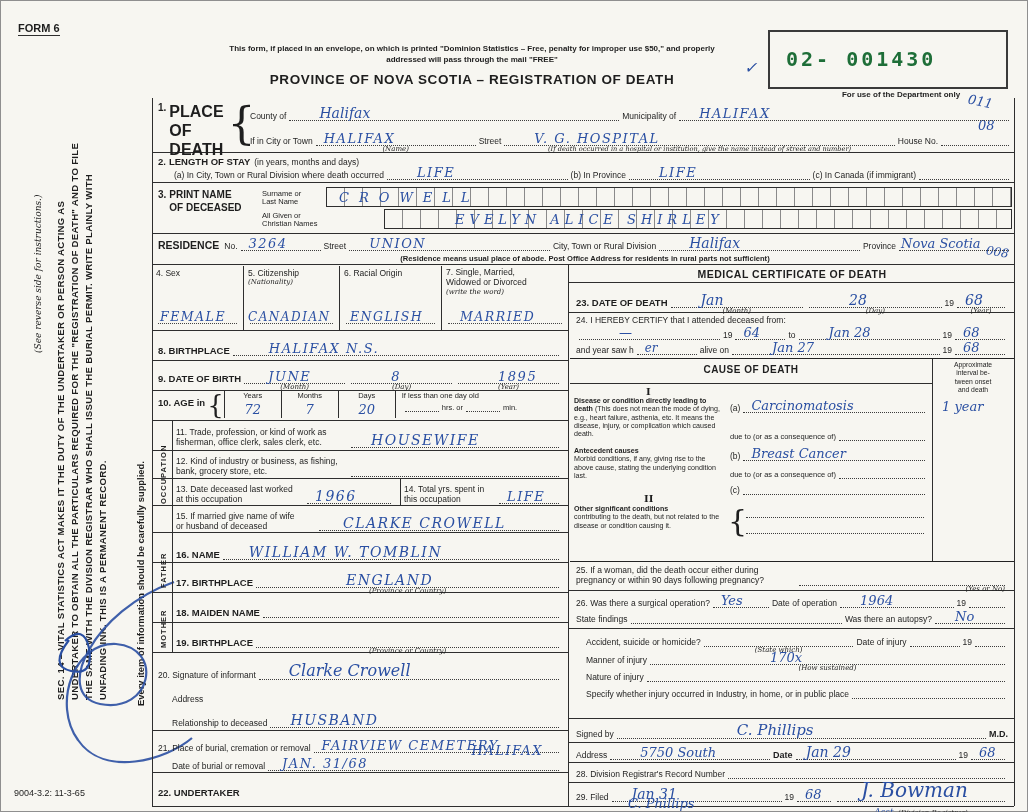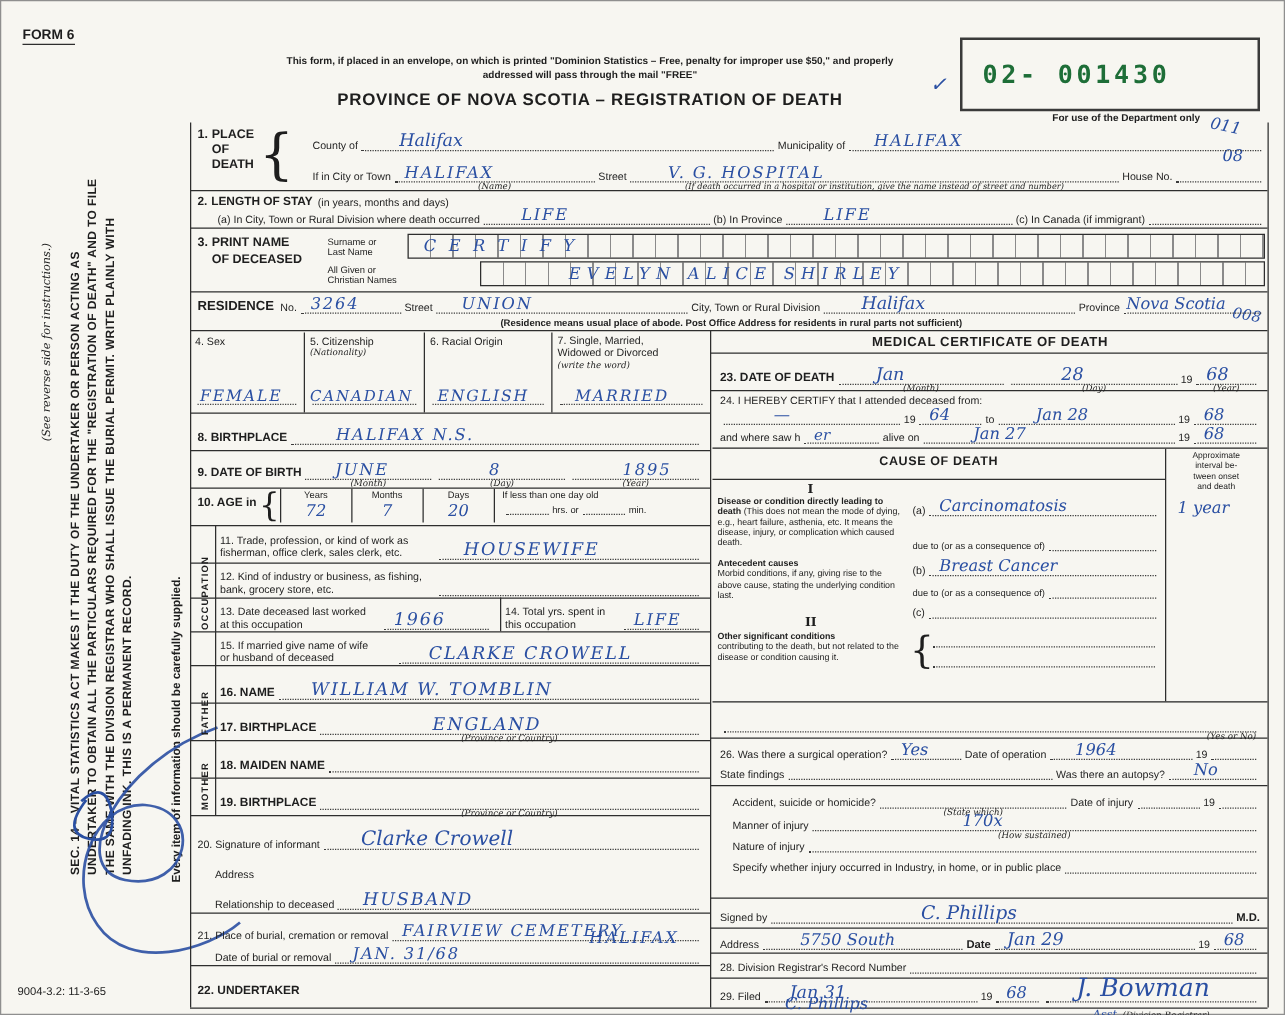--- a/index.html
+++ b/index.html
@@ -79,21 +79,21 @@
   <div class="hline" style="left:568px;top:590px;width:446px"></div>
   <div class="hline" style="left:568px;top:628px;width:446px"></div>
   <div class="hline" style="left:568px;top:718px;width:446px"></div>
   <div class="hline" style="left:568px;top:742px;width:446px"></div>
   <div class="hline" style="left:568px;top:762px;width:446px"></div>
   <div class="hline" style="left:568px;top:782px;width:446px"></div>
 
   <div class="sec" style="left:158px;top:100px;width:854px;height:50px">
     <div class="abs" style="left:0;top:2px;display:flex;align-items:flex-start">
       <span class="b" style="font-size:10px">1.</span>
-      <span class="b pre" style="font-size:10px;margin-left:3px;line-height:1.2">PLACE
+      <span class="b pre" style="font-size:16px;margin-left:3px;line-height:1.2">PLACE
 OF
 DEATH</span>
       <span class="brace" style="font-size:44px;line-height:44px;margin-left:4px">{</span>
     </div>
     <div class="abs" style="left:92px;top:0;right:0">
       <div class="row" style="height:21px">
         <span class="lab">County of</span>
         <span class="fl">
             <i class="v hw" style="font-size:14px;left:30px">Halifax</i>
           </span>
@@ -143,21 +143,21 @@
     <div style="width:104px;display:flex;align-items:flex-start;padding-top:4px">
       <span class="b" style="font-size:10px">3.</span>
       <span class="b pre" style="font-size:10px;margin-left:3px;line-height:1.25">PRINT NAME
 OF DECEASED</span>
     </div>
     <div style="flex:1">
       <div class="row" style="height:22px">
         <span class="lab2 pre" style="width:64px;line-height:1.15">Surname or
 Last Name</span>
         <span class="grid" style="flex:1;height:18px">
-            <i class="hw abs" style="left:12px;bottom:1px;font-size:13px;letter-spacing:10px">CERTIFY</i>
+            <i class="hw abs" style="left:12px;bottom:1px;font-size:13px;letter-spacing:10px">CROWELL</i>
           </span>
       </div>
       <div class="row" style="height:22px">
         <span class="lab2 pre" style="width:64px;line-height:1.15">All Given or
 Christian Names</span>
         <span class="grid" style="flex:1;height:18px;margin-left:58px">
             <i class="hw abs" style="left:70px;bottom:1px;font-size:13px;letter-spacing:5px">EVELYN ALICE SHIRLEY</i>
           </span>
       </div>
     </div>
@@ -393,21 +393,21 @@
       <span class="lab">to</span>
       <span class="fl">
           <i class="v hw" style="font-size:13px;left:30px">Jan 28</i>
         </span>
       <span class="lab">19</span>
       <span class="fl" style="max-width:50px">
           <i class="v hw" style="font-size:13px">68</i>
         </span>
     </div>
     <div class="row" style="height:15px">
-      <span class="lab">and where saw h</span>
+      <span class="lab">and year saw h</span>
       <span class="fl" style="max-width:60px">
           <i class="v hw" style="font-size:12px">er</i>
         </span>
       <span class="lab">alive on</span>
       <span class="fl">
           <i class="v hw" style="font-size:13px;left:40px">Jan 27</i>
         </span>
       <span class="lab">19</span>
       <span class="fl" style="max-width:50px">
           <i class="v hw" style="font-size:13px">68</i>
@@ -452,20 +452,22 @@
       <span class="fl"></span>
     </div>
     <div class="abs b" style="left:74px;top:134px;font-size:10px;font-family:'DejaVu Serif',serif">II</div>
     <div class="abs" style="left:4px;top:146px;width:152px;font-size:7.1px;line-height:1.18"><span class="b">Other significant conditions</span><br><span>contributing to the death, but not related to the disease or condition causing it.</span></div>
     <span class="abs brace" style="left:158px;top:146px;font-size:30px;line-height:32px">{</span>
     <span class="abs" style="left:176px;top:158px;width:178px;border-bottom:1px dotted #3c3c3c"></span>
     <span class="abs" style="left:176px;top:174px;width:178px;border-bottom:1px dotted #3c3c3c"></span>
   </div>
 
   <div class="sec row" style="left:576px;top:564px;width:432px;height:22px">
+    <span class="lab pre" style="width:220px;line-height:1.25">25. If a woman, did the death occur either during
+pregnancy or within 90 days following pregnancy?</span>
     <span class="fl">
         <i class="fls sub" style="text-align:right">(Yes or No)</i>
       </span>
   </div>
 
   <div class="sec" style="left:576px;top:592px;width:432px;height:34px">
     <div class="row" style="height:16px">
       <span class="lab">26. Was there a surgical operation?</span>
       <span class="fl" style="max-width:56px">
           <i class="v hw" style="font-size:13px">Yes</i>

